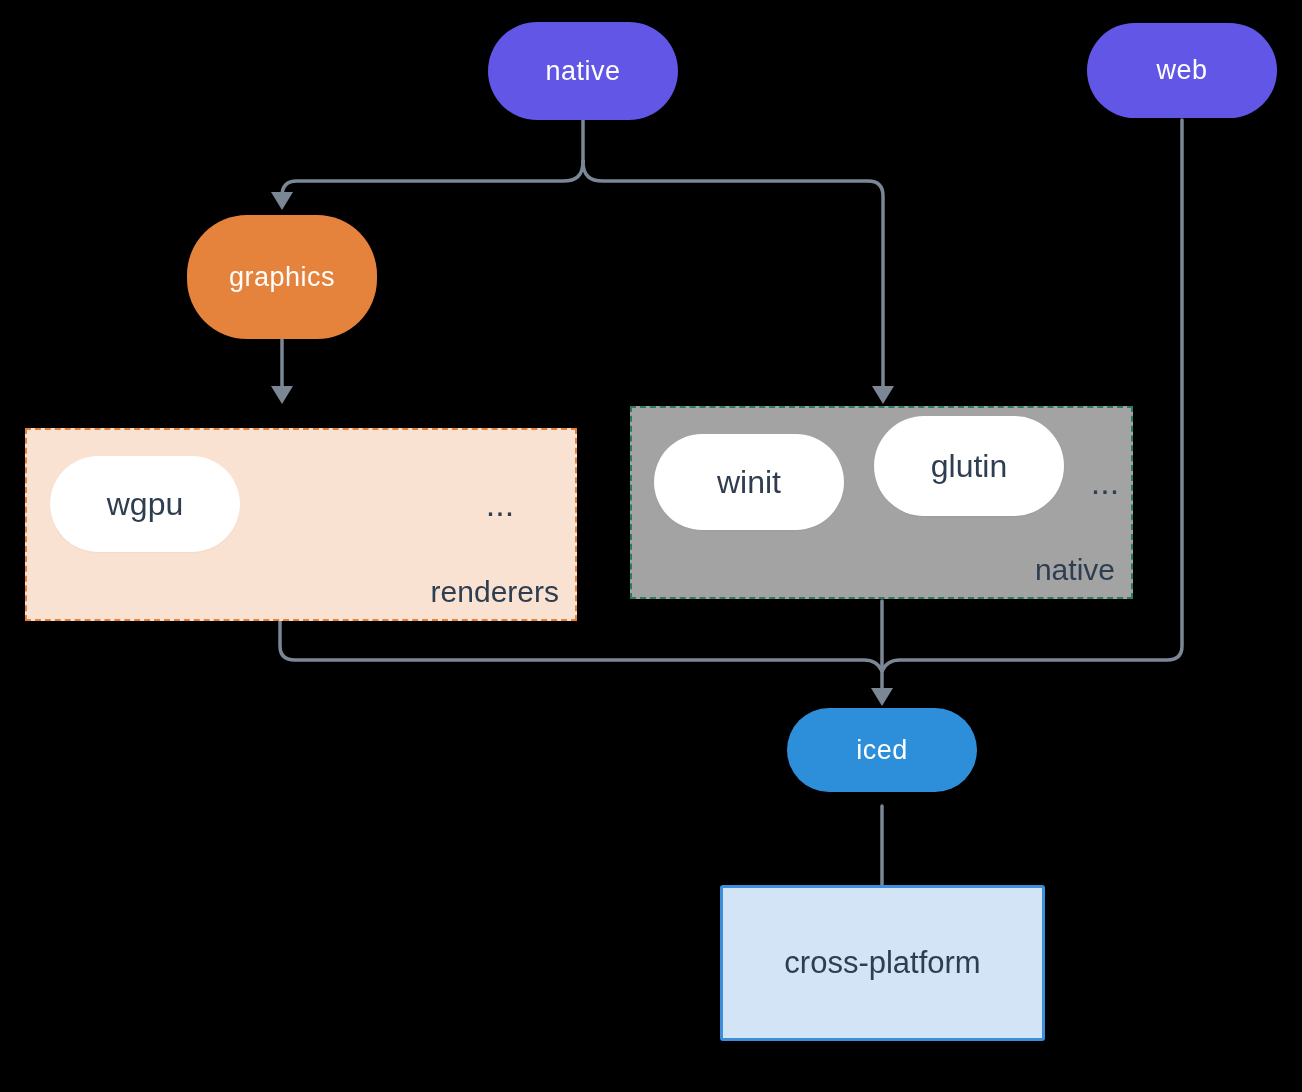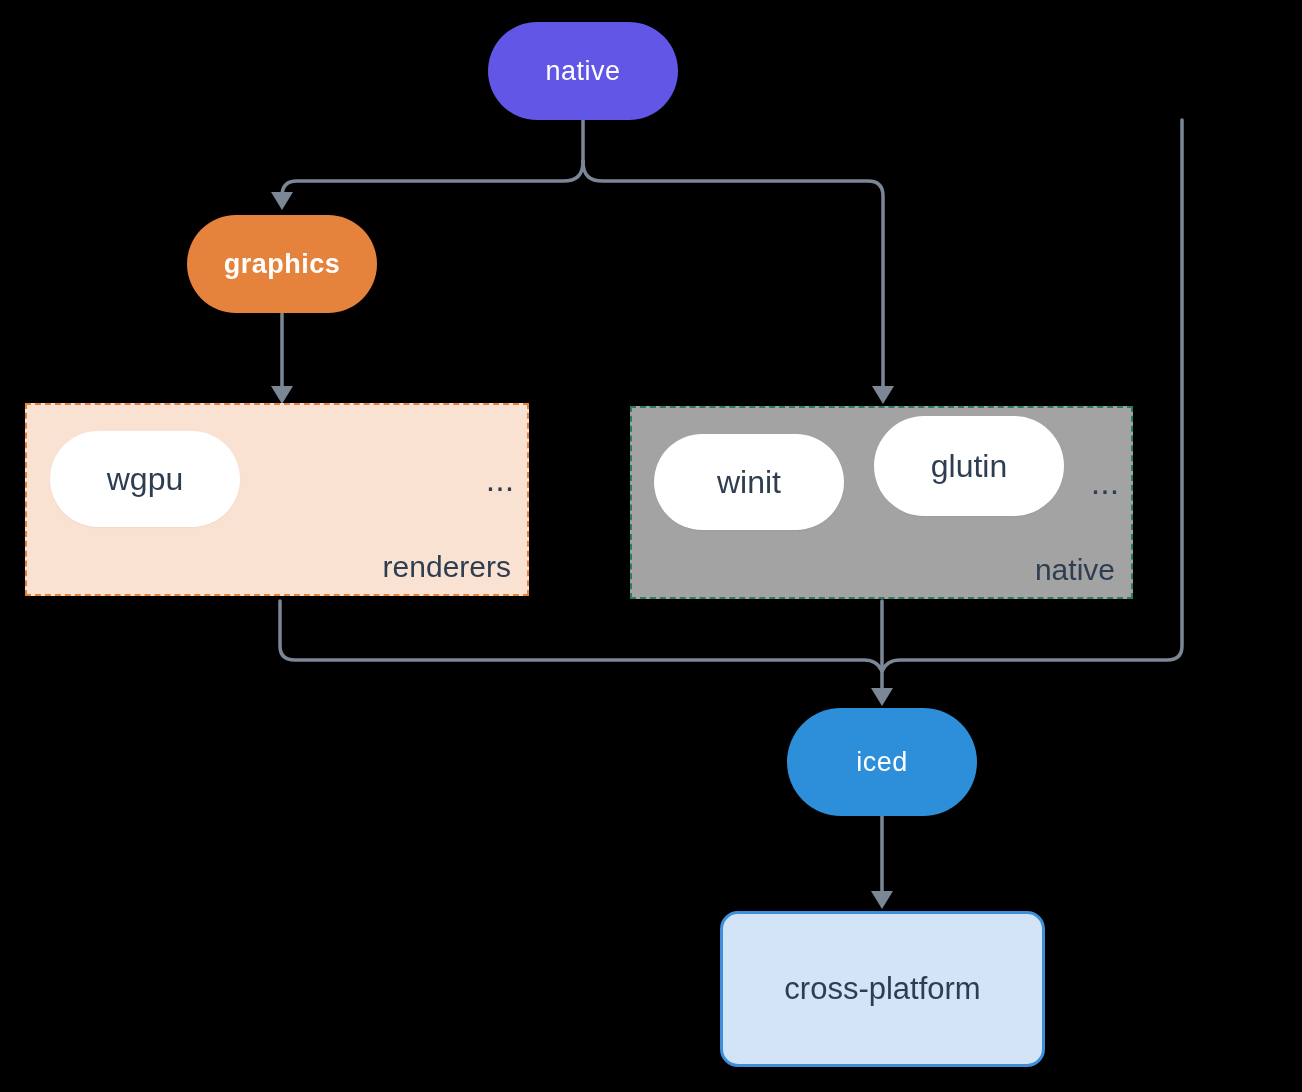--- a/index.html
+++ b/index.html
@@ -70,45 +70,48 @@
       <polygon points="872,386 894,386 883,404"></polygon>
       <polygon points="871,688 893,688 882,706"></polygon>
       <polygon points="871,891 893,891 882,909"></polygon>
     </g>
   </svg>
 
   <div class="node node-native" style="left:488px;top:22px;width:190px;height:98px;">
     <span>native</span>
   </div>
 
+  <div class="node node-web" style="left:1087px;top:23px;width:190px;height:95px;">
+    <span>web</span>
+  </div>
 
-  <div class="node node-graphics" style="left:187px;top:215px;width:190px;height:98px;font-weight:bold;">
+  <div class="node node-graphics" style="left:187px;top:215px;width:190px;height:124px;">
     <span>graphics</span>
   </div>
 
-  <div class="group group-renderers" style="left:25px;top:403px;width:504px;height:193px;">
+  <div class="group group-renderers" style="left:25px;top:428px;width:552px;height:193px;">
     <div class="pill" style="left:23px;top:26px;width:190px;height:96px;">
       <span>wgpu</span>
     </div>
     <div class="ellipsis" style="left:448px;top:26px;width:50px;height:96px;">...</div>
     <div class="group-label">renderers</div>
   </div>
 
   <div class="group group-shells" style="left:630px;top:406px;width:503px;height:193px;">
     <div class="pill" style="left:22px;top:26px;width:190px;height:96px;">
       <span>winit</span>
     </div>
     <div class="pill" style="left:242px;top:8px;width:190px;height:100px;">
       <span>glutin</span>
     </div>
     <div class="ellipsis" style="left:448px;top:26px;width:50px;height:96px;">...</div>
     <div class="group-label">native</div>
   </div>
 
-  <div class="node node-iced" style="left:787px;top:708px;width:190px;height:108px;">
+  <div class="node node-iced" style="left:787px;top:708px;width:190px;height:84px;">
     <span>iced</span>
   </div>
 
-  <div class="app-box" style="left:720px;top:911px;width:325px;height:156px;border-radius:18px;">
+  <div class="app-box" style="left:720px;top:885px;width:325px;height:156px;">
     <span>cross-platform</span>
   </div>
 
 </div>
 
 </body></html>

